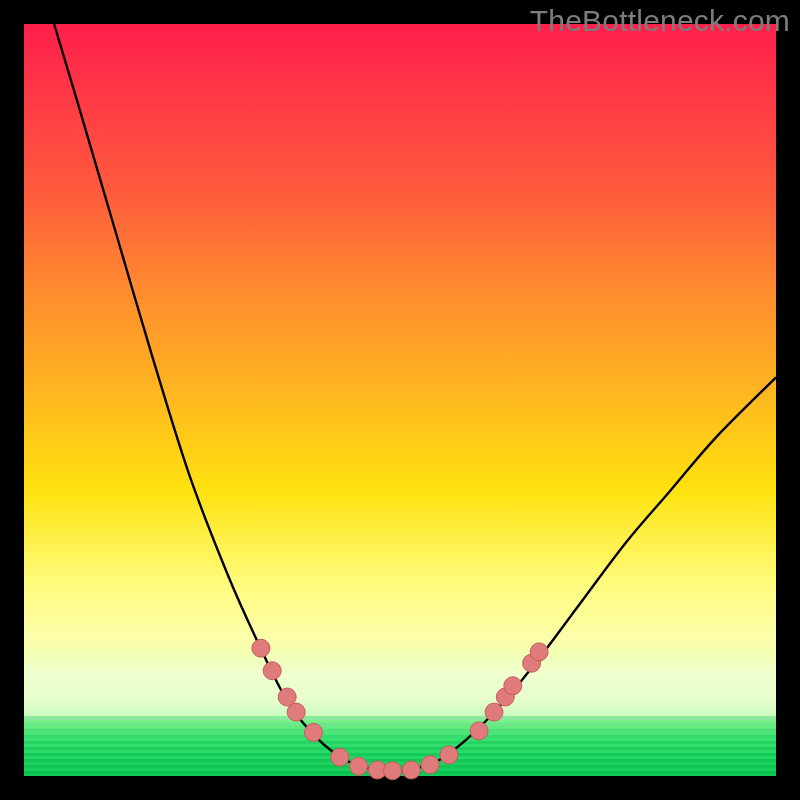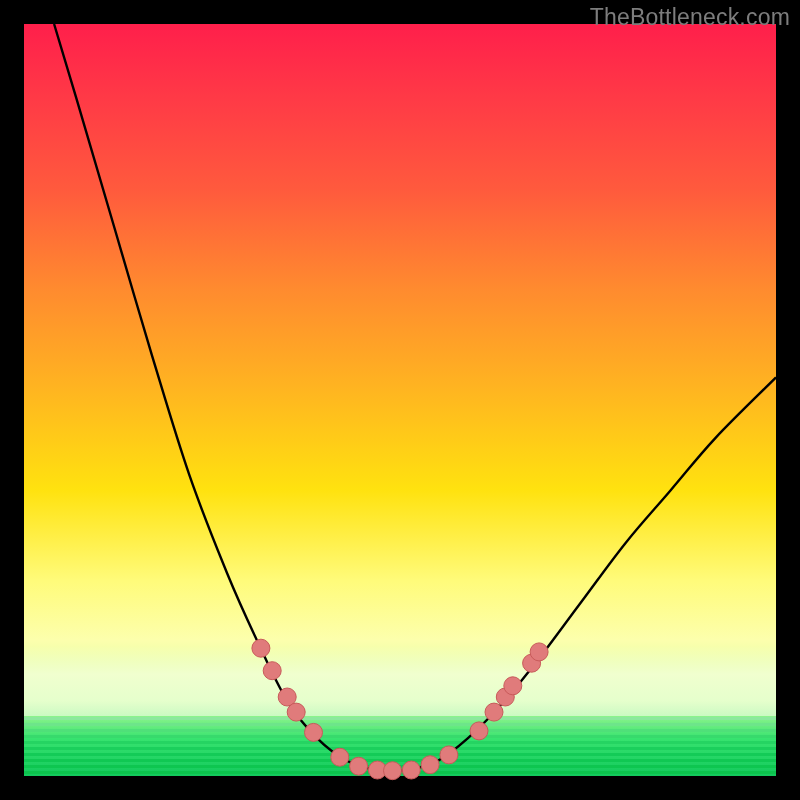--- a/index.html
+++ b/index.html
@@ -69,21 +69,21 @@
     width: 752px;
     height: 752px;
     overflow: visible;
     pointer-events: none;
   }
   .watermark {
     position: absolute;
     top: 4px;
     right: 10px;
     color: #7d7d7d;
-    font-size: 23px;
+    font-size: 30px;
     font-weight: 500;
     letter-spacing: 0.2px;
     user-select: none;
     pointer-events: none;
   }
 </style>
 </head>
 <body>
 
 <div class="frame">

